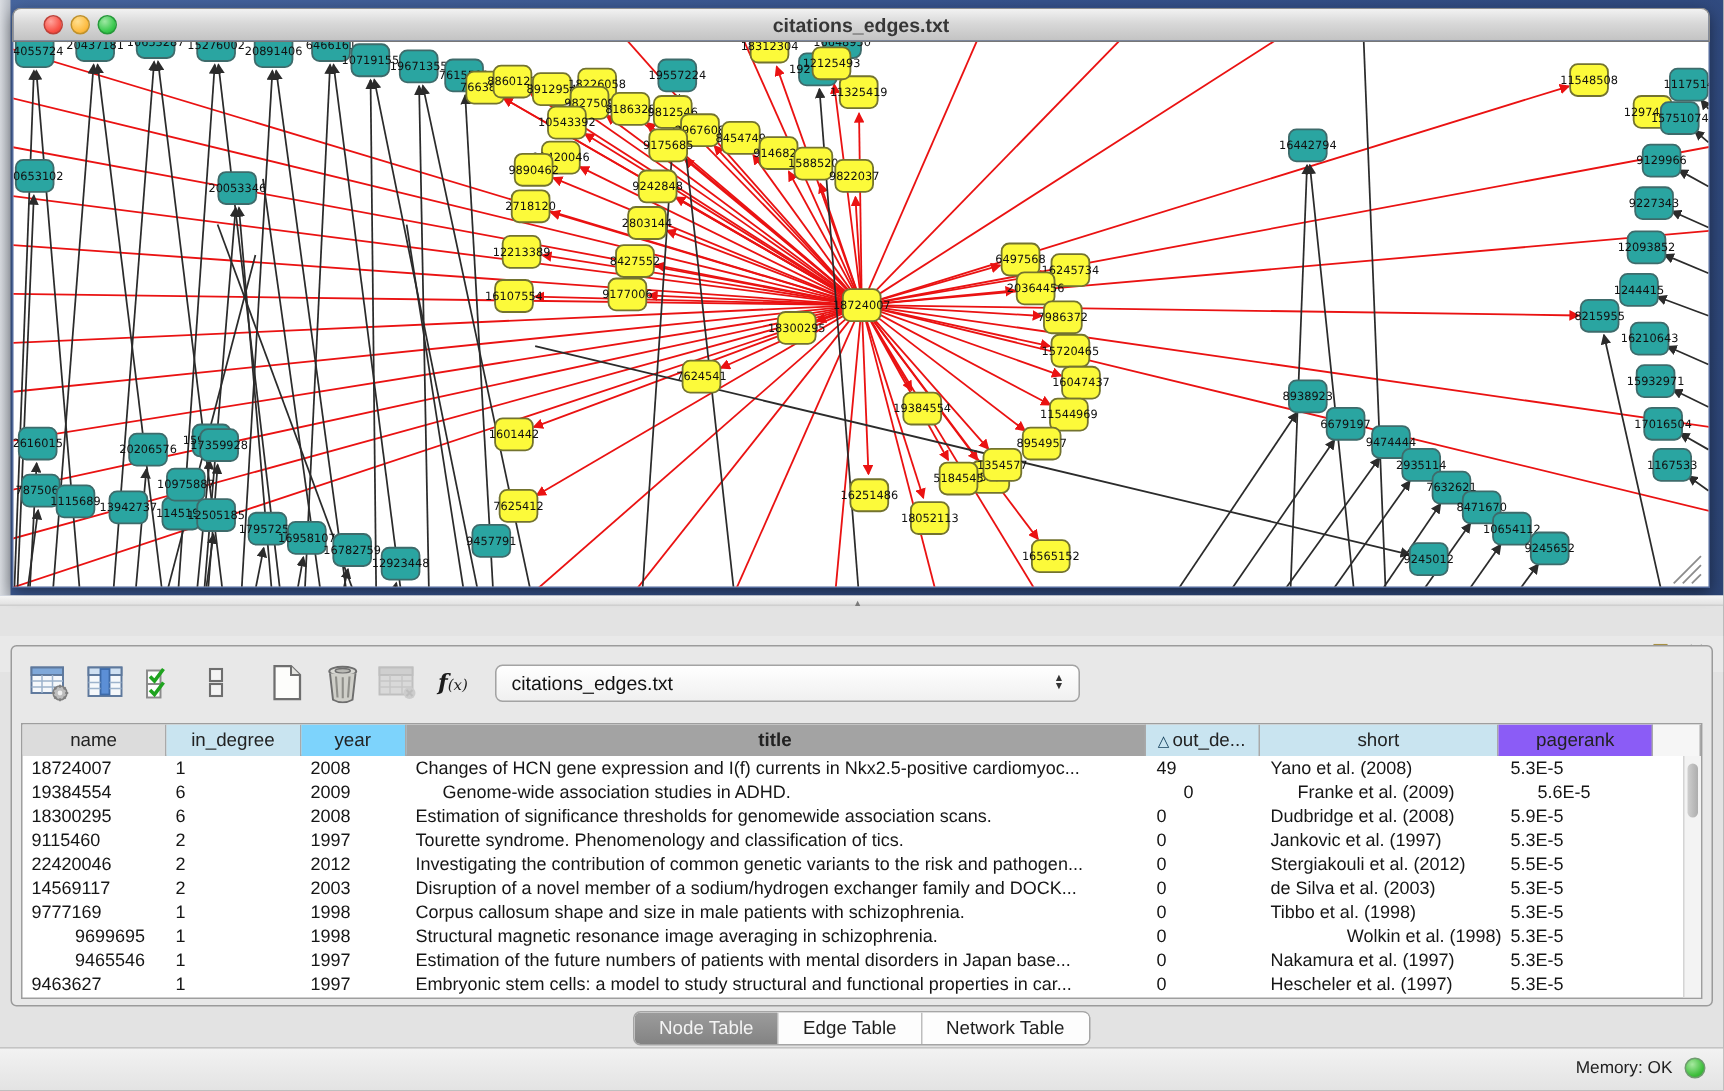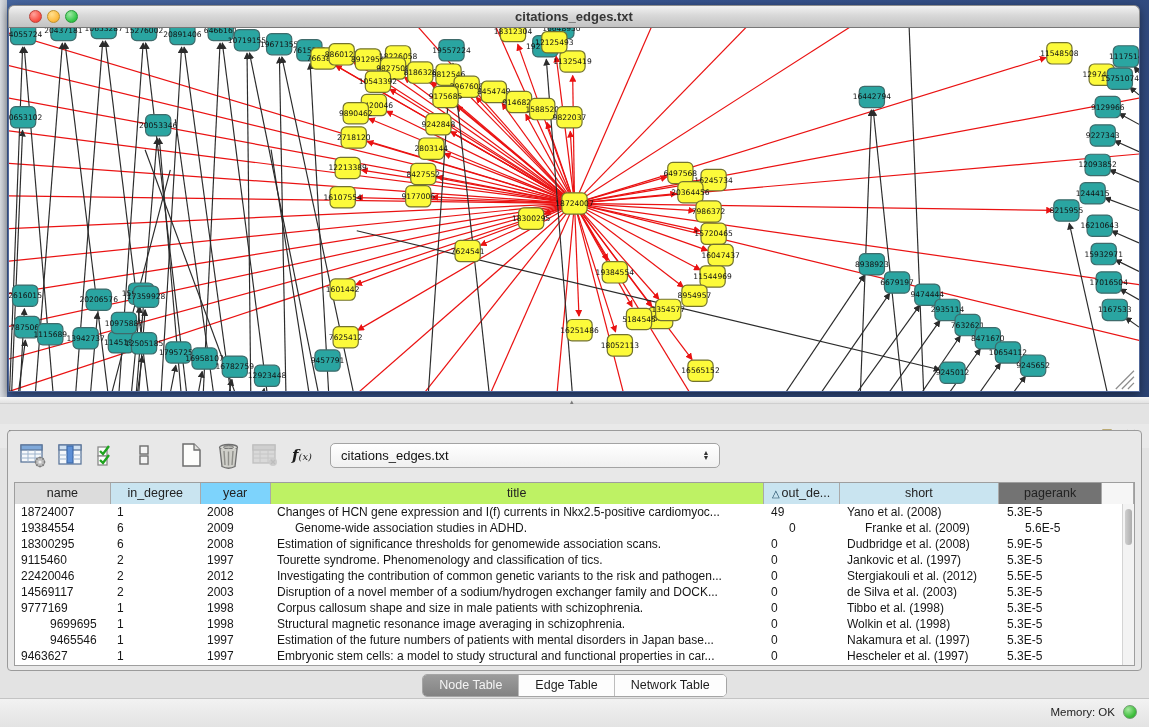--- a/index.html
+++ b/index.html
@@ -514,24 +514,24 @@
         <span class="combo-text">citations_edges.txt</span>
         <span class="combo-arrows">▲<br>▼</span>
       </div>
     </div>
 
     <div class="tablebox">
       <div class="thead" id="thead">
           <div class="th" style="width: 96px; background: rgb(220, 220, 220);">name</div>
           <div class="th" style="width: 90px; background: rgb(201, 228, 240);">in_degree</div>
           <div class="th" style="width: 70px; background: #7dd3fc;">year</div>
-          <div class="th" style="width: 494px; background: #bef264;">title</div>
+          <div class="th" style="width: 494px; background: #a3a3a3; font-weight: bold;">title</div>
           <div class="th" style="width: 76px; background: rgb(201, 228, 240);"><span class="sortglyph">△</span>out_de...</div>
           <div class="th" style="width: 160px; background: rgb(201, 228, 240);">short</div>
-          <div class="th" style="width: 103px; background: #737373;">pagerank</div>
+          <div class="th" style="width: 103px; background: #8b5cf6;">pagerank</div>
           <div class="th" style="width: 32px; background: rgb(246, 246, 246);"></div>
         </div>
       <div id="tbody">
           <div class="trow">
             <div class="td" style="width: 96px;">18724007</div>
             <div class="td" style="width: 90px;">1</div>
             <div class="td" style="width: 70px;">2008</div>
             <div class="td" style="width: 494px;">Changes of HCN gene expression and I(f) currents in Nkx2.5-positive cardiomyoc...</div>
             <div class="td" style="width: 76px;">49</div>
             <div class="td" style="width: 160px;">Yano et al. (2008)</div>
@@ -590,21 +590,21 @@
             <div class="td" style="width: 76px;">0</div>
             <div class="td" style="width: 160px;">Tibbo et al. (1998)</div>
             <div class="td" style="width: 103px;">5.3E-5</div>
           </div>
           <div class="trow">
             <div class="td" style="width: 96px; padding-left: 35px;">9699695</div>
             <div class="td" style="width: 90px;">1</div>
             <div class="td" style="width: 70px;">1998</div>
             <div class="td" style="width: 494px;">Structural magnetic resonance image averaging in schizophrenia.</div>
             <div class="td" style="width: 76px;">0</div>
-            <div class="td" style="width: 160px;">Wolkin et al. (1998)</div>
+            <div class="td" style="width: 160px; text-align: right;">Wolkin et al. (1998)</div>
             <div class="td" style="width: 103px;">5.3E-5</div>
           </div>
           <div class="trow">
             <div class="td" style="width: 96px; padding-left: 35px;">9465546</div>
             <div class="td" style="width: 90px;">1</div>
             <div class="td" style="width: 70px;">1997</div>
             <div class="td" style="width: 494px;">Estimation of the future numbers of patients with mental disorders in Japan base...</div>
             <div class="td" style="width: 76px;">0</div>
             <div class="td" style="width: 160px;">Nakamura et al. (1997)</div>
             <div class="td" style="width: 103px;">5.3E-5</div>

